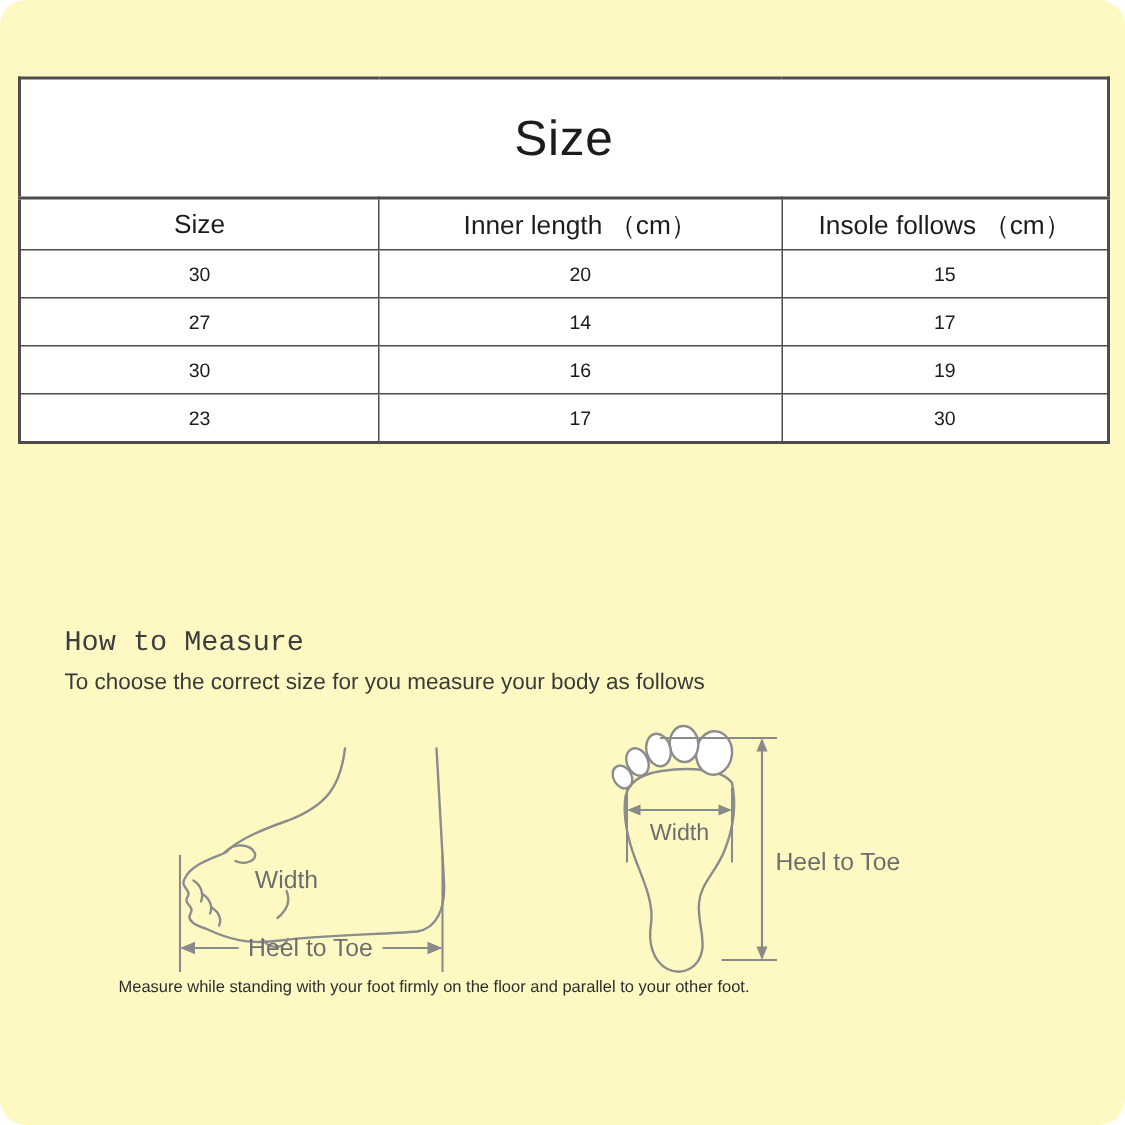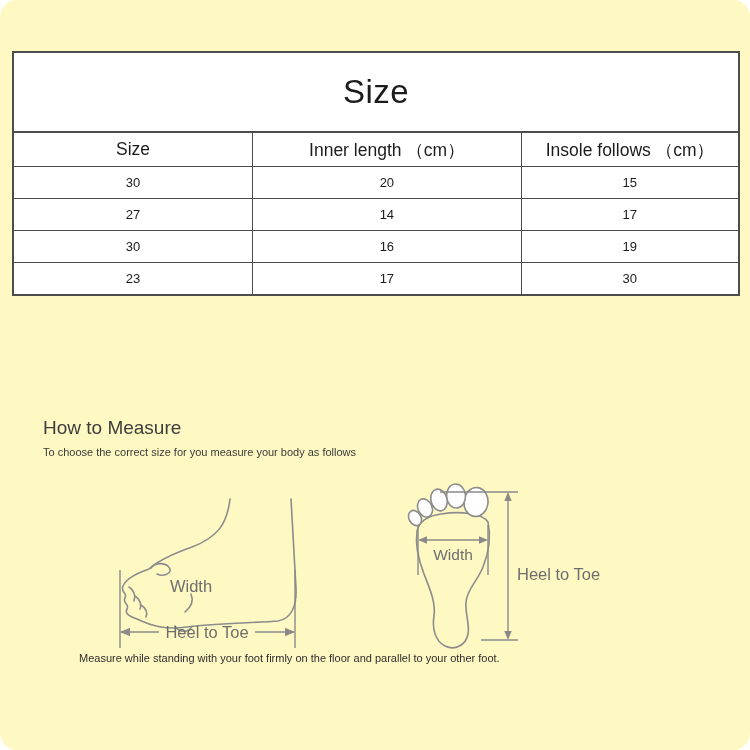--- a/index.html
+++ b/index.html
@@ -54,26 +54,27 @@
   .col-inner  { width: 37%; }
   .col-insole { width: 30%; }
 
   
   .htm-heading {
     position: absolute;
     left: 43px;
     top: 417px;
     font-size: 19px;
     color: #3d3d3d;
+    font-family: Liberation Mono, monospace;
   }
   .htm-subtitle {
     position: absolute;
     left: 43px;
     top: 446px;
-    font-size: 11px;
+    font-size: 15px;
     color: #3a3a3a;
     text-align: right;
   }
   .diagram-left {
     position: absolute;
     left: 95px;
     top: 480px;
   }
   .diagram-right {
     position: absolute;

